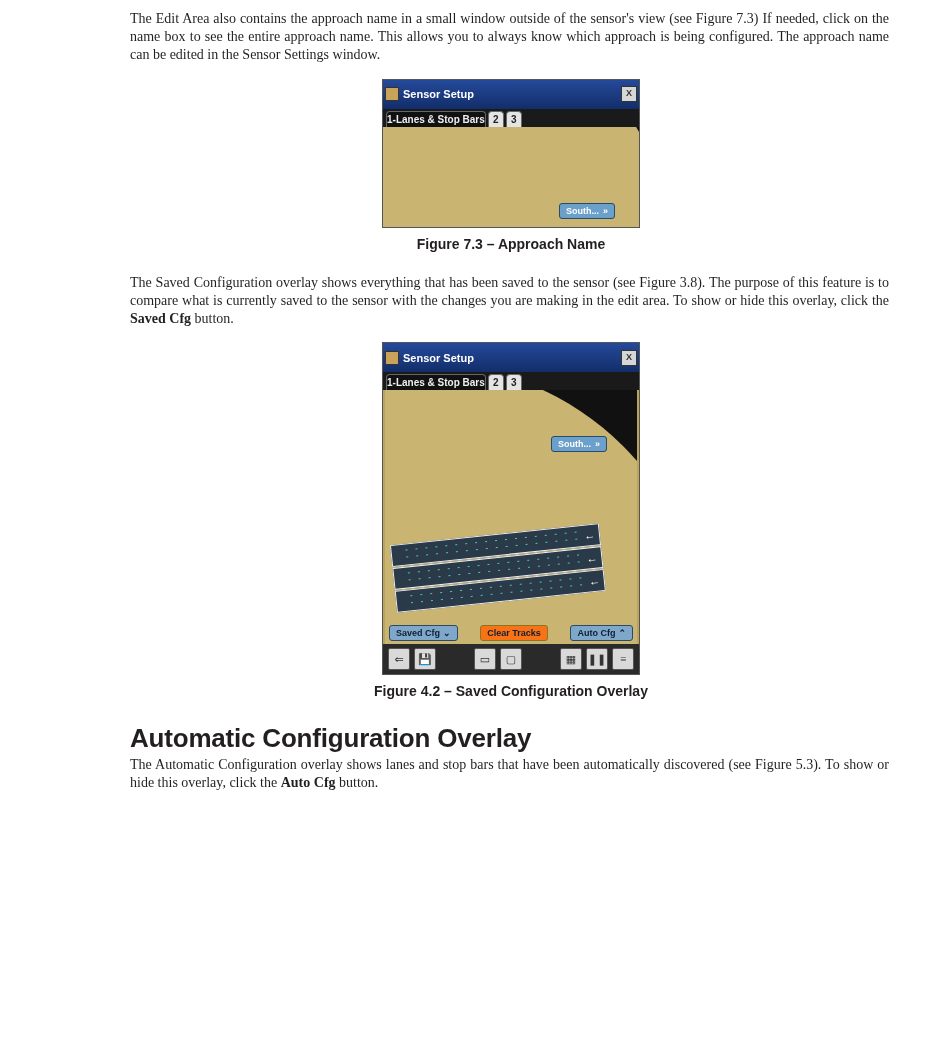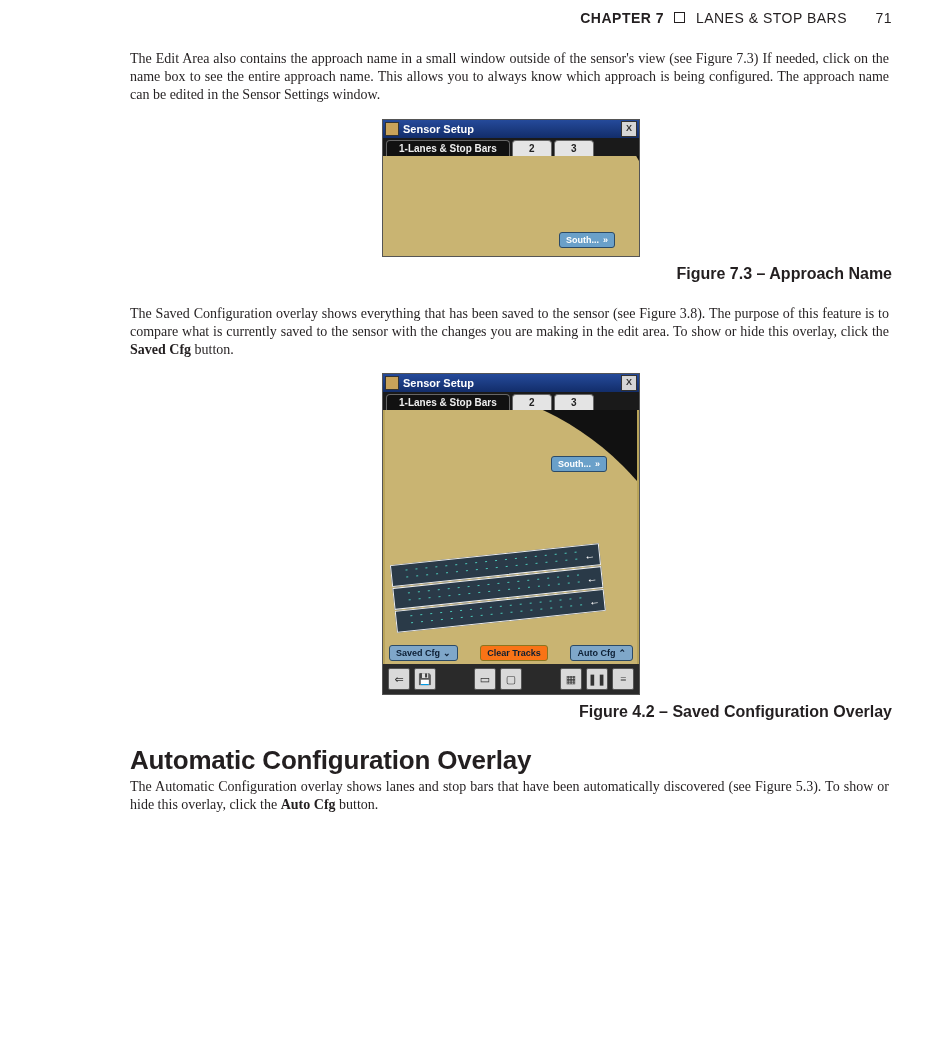--- a/index.html
+++ b/index.html
@@ -54,34 +54,34 @@
   h2.section {
     font-family: Arial, Helvetica, sans-serif;
     font-weight: 700;
     font-size: 26px;
     margin: 24px 0 2px 0;
     letter-spacing: -0.2px;
   }
   .fig-caption {
     font-family: Arial, Helvetica, sans-serif;
     font-weight: 700;
-    font-size: 16px;
-    text-align: right;
+    font-size: 14px;
+    text-align: center;
     margin: 8px 0 22px 0;
   }
   
   .fig73 {
     width: 256px;
     margin: 8px auto 0 auto;
     border: 1px solid #555;
     background: #2b2b2b;
   }
   .fig-titlebar {
     background: linear-gradient(#254a9a, #122d6a);
-    height: 18px;
+    height: 29px;
     display: flex;
     align-items: center;
     justify-content: space-between;
     padding: 0 2px;
   }
   .fig-titlebar .t-left {
     display: flex;
     align-items: center;
     gap: 4px;
   }
@@ -104,21 +104,21 @@
     display: flex;
     gap: 2px;
   }
   .fig-tab {
     background: #d9d9d9;
     border: 1px solid #666;
     border-bottom: none;
     font-family: Arial, sans-serif;
     font-size: 10px;
     font-weight: 700;
-    padding: 2px 12px;
+    padding: 2px 0;
     border-radius: 4px 4px 0 0;
     color: #222;
   }
   .fig-tab.active {
     background: #111;
     color: #eee;
   }
   .fig-tab.small {
     min-width: 14px;
     text-align: center;
@@ -276,26 +276,20 @@
     justify-content: center;
     font-size: 11px;
     color: #333;
   }
   .spacer { flex: 1; }
 </style>
 </head>
 <body>
 
 <div class="page">
-  <div class="header">
-    <span class="chapter">CHAPTER 7</span>
-    <span class="sq"></span>
-    <span class="title">LANES &amp; STOP BARS</span>
-    <span class="pagenum">71</span>
-  </div>
 
   <p class="body">The Edit Area also contains the approach name in a small window outside of the sensor's view (see Figure 7.3) If needed, click on the name box to see the entire approach name. This allows you to always know which approach is being configured. The approach name can be edited in the Sensor Settings window.</p>
 
   <div class="fig73">
     <div class="fig-titlebar">
       <div class="t-left">
         <span class="t-icon"></span>
         <span class="t-text">Sensor Setup</span>
       </div>
       <span class="t-close">X</span>

